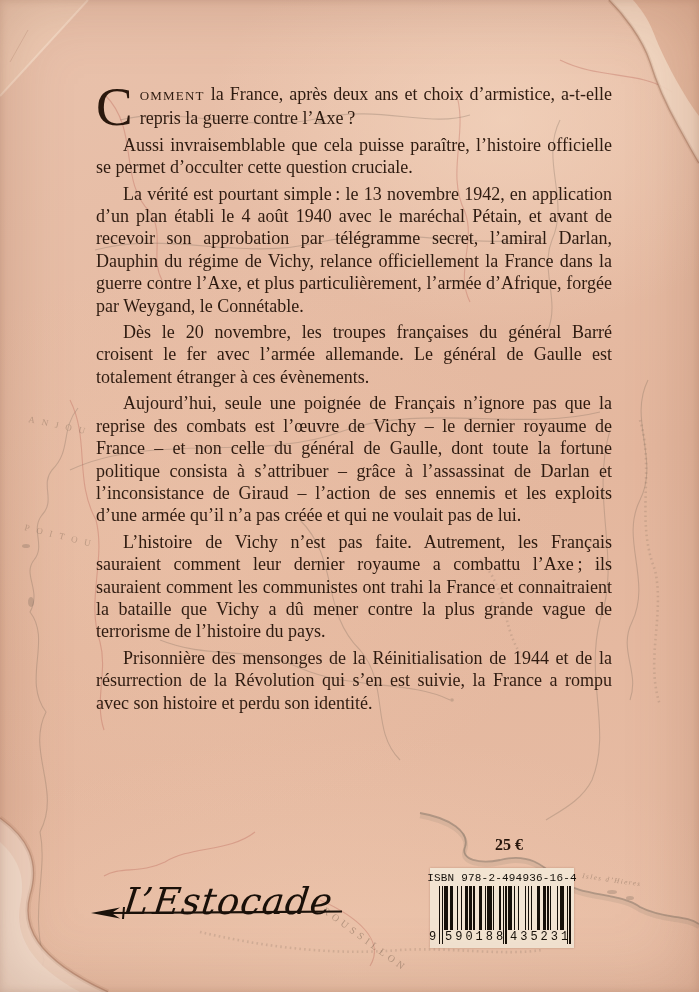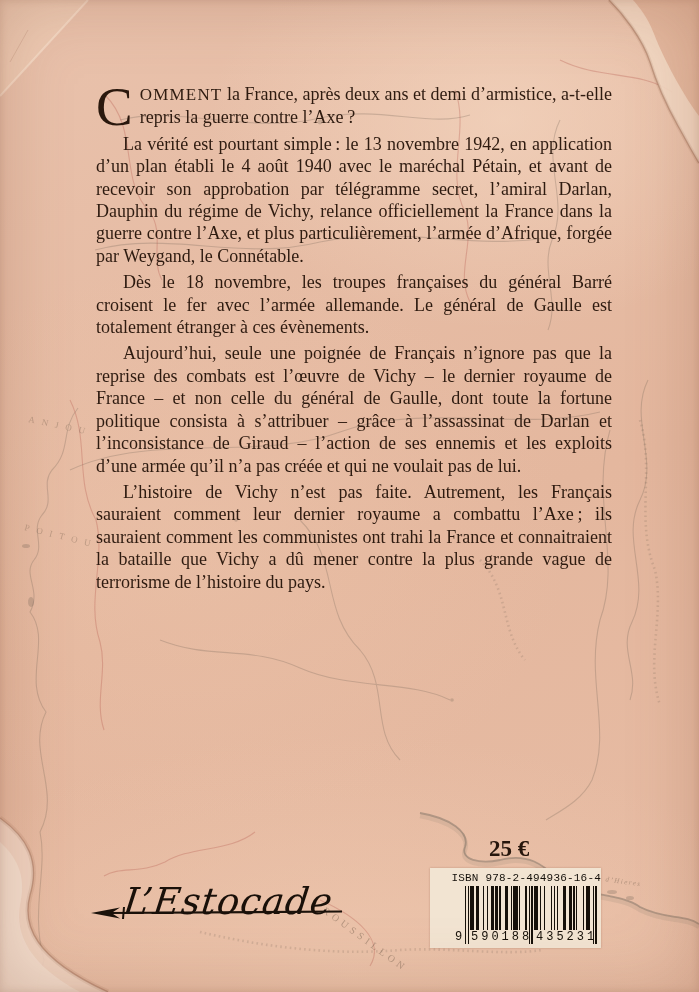--- a/index.html
+++ b/index.html
@@ -15,30 +15,30 @@
   .map-bg{position:absolute;inset:0;z-index:1;}
   .map-label{fill:#7c6654;font-family:"Liberation Serif",serif;}
 
   .text-block{
     position:absolute;left:96px;top:83px;width:516px;z-index:2;
     color:#2e1b10;font-size:18px;line-height:22.4px;text-align:justify;
   }
   .text-block p{margin:0 0 4px 0;text-indent:27px;}
   .text-block p.para-first{text-indent:0;}
   .dropcap{float:left;font-size:55px;line-height:42px;padding:3px 7px 0 0;color:#2a180d;}
-  .lead{font-size:17px;letter-spacing:1.2px;}
+  .lead{font-size:13px;letter-spacing:1.2px;}
 
   .price{
     position:absolute;left:430px;top:836px;width:158px;z-index:2;
-    text-align:center;font-size:23px;font-weight:bold;color:#26150b;
+    text-align:center;font-size:16px;font-weight:bold;color:#26150b;
   }
   .isbn-box{
-    position:absolute;left:430px;top:868px;width:171px;height:80px;z-index:2;
+    position:absolute;left:430px;top:868px;width:144px;height:80px;z-index:2;
     background:#f2e4d2;box-sizing:border-box;padding-top:4px;
-    display:flex;flex-direction:column;align-items:flex-end;
+    display:flex;flex-direction:column;align-items:center;
     box-shadow:0 0 2px rgba(120,70,45,.35);
   }
   .isbn-label{
     font-family:"Liberation Mono",monospace;font-size:11px;letter-spacing:.2px;
     color:#14100a;white-space:nowrap;
   }
   .barcode-wrap{position:relative;width:146px;height:58px;margin-top:2px;}
   .barcode-wrap svg{position:absolute;left:0;top:0;width:146px;height:58px;}
   #barcode rect{fill:#161009;}
   .bd{position:absolute;top:44px;font-family:"Liberation Mono",monospace;font-size:12px;color:#161009;white-space:nowrap;}
@@ -123,25 +123,27 @@
 
     <g>
       <path d="M0,818 C28,838 40,862 30,895 C22,925 34,958 108,992 L0,992 Z" fill="#efd5c3" opacity="0.9"></path>
       <path d="M0,842 C20,860 26,880 20,905 C15,935 30,965 80,992 L0,992 Z" fill="#f4e1d1" opacity="0.8"></path>
       <path d="M0,818 C28,838 40,862 30,895 C22,925 34,958 108,992" stroke="#8c5a42" stroke-width="5" opacity="0.12" fill="none"></path>
       <path d="M0,818 C28,838 40,862 30,895 C22,925 34,958 108,992" stroke="#8c5a42" stroke-width="1.4" opacity="0.38" fill="none"></path>
     </g>
   </svg>
 
   <div class="text-block">
-    <p class="para-first"><span class="dropcap">C</span><span class="lead">OMMENT</span><span> la France, après deux ans et demi d’armistice, a-t-elle repris la guerre contre l’Axe ?</span></p>
+    <p class="para-first"><span class="dropcap">C</span><span class="lead">OMMENT</span><span> la France, après deux ans et choix d’armistice, a-t-elle repris la guerre contre l’Axe ?</span></p>
+    <p>Aussi invraisemblable que cela puisse paraître, l’histoire officielle se permet d’occulter cette question cruciale.</p>
     <p>La vérité est pourtant simple : le 13 novembre 1942, en application d’un plan établi le 4 août 1940 avec le maréchal Pétain, et avant de recevoir son approbation par télégramme secret, l’amiral Darlan, Dauphin du régime de Vichy, relance officiellement la France dans la guerre contre l’Axe, et plus particulièrement, l’armée d’Afrique, forgée par Weygand, le Connétable.</p>
-    <p>Dès le 18 novembre, les troupes françaises du général Barré croisent le fer avec l’armée allemande. Le général de Gaulle est totalement étranger à ces évènements.</p>
+    <p>Dès le 20 novembre, les troupes françaises du général Barré croisent le fer avec l’armée allemande. Le général de Gaulle est totalement étranger à ces évènements.</p>
     <p>Aujourd’hui, seule une poignée de Français n’ignore pas que la reprise des combats est l’œuvre de Vichy – le dernier royaume de France – et non celle du général de Gaulle, dont toute la fortune politique consista à s’attribuer – grâce à l’assassinat de Darlan et l’inconsistance de Giraud – l’action de ses ennemis et les exploits d’une armée qu’il n’a pas créée et qui ne voulait pas de lui.</p>
     <p>L’histoire de Vichy n’est pas faite. Autrement, les Français sauraient comment leur dernier royaume a combattu l’Axe ; ils sauraient comment les communistes ont trahi la France et connaitraient la bataille que Vichy a dû mener contre la plus grande vague de terrorisme de l’histoire du pays.</p>
+    <p>Prisonnière des mensonges de la Réinitialisation de 1944 et de la résurrection de la Révolution qui s’en est suivie, la France a rompu avec son histoire et perdu son identité.</p>
   </div>
 
   <div class="price">25 €</div>
 
   <div class="isbn-box">
     <div class="isbn-label">ISBN 978-2-494936-16-4</div>
     <div class="barcode-wrap">
       <svg id="barcode" viewBox="0 0 105 33" preserveAspectRatio="none" xmlns="http://www.w3.org/2000/svg" shape-rendering="crispEdges">
           <rect x="7" y="0" width="1" height="33"></rect>
           <rect x="9" y="0" width="1" height="33"></rect>

